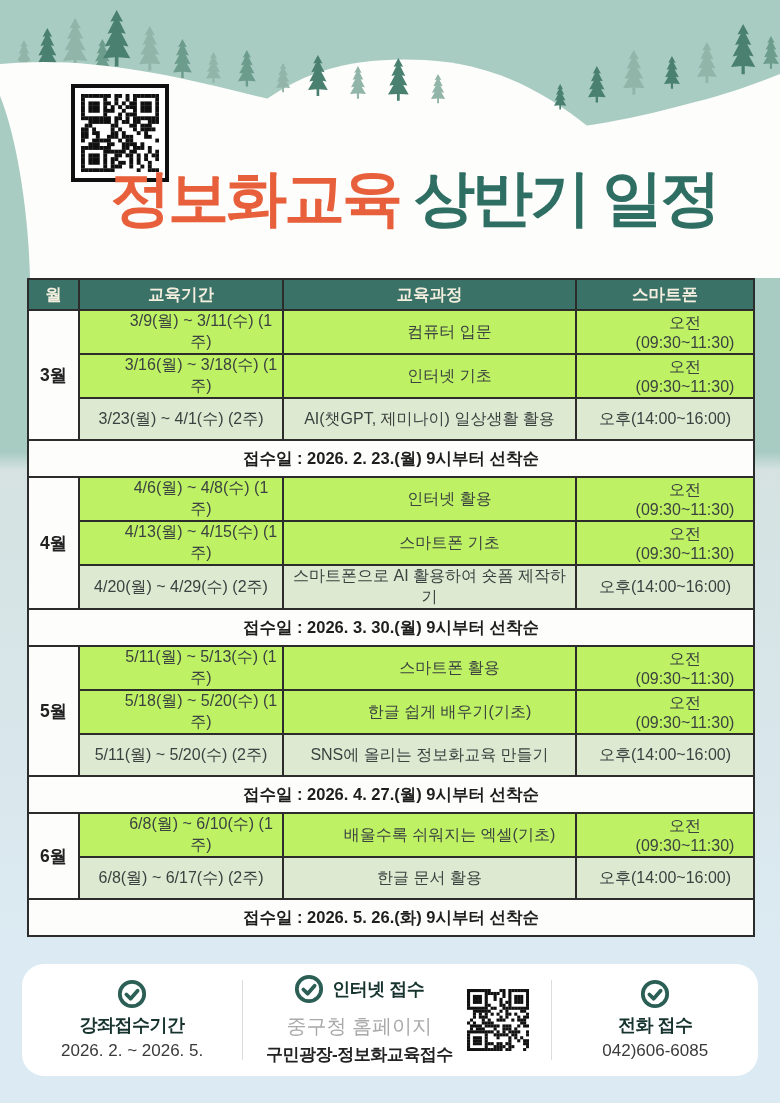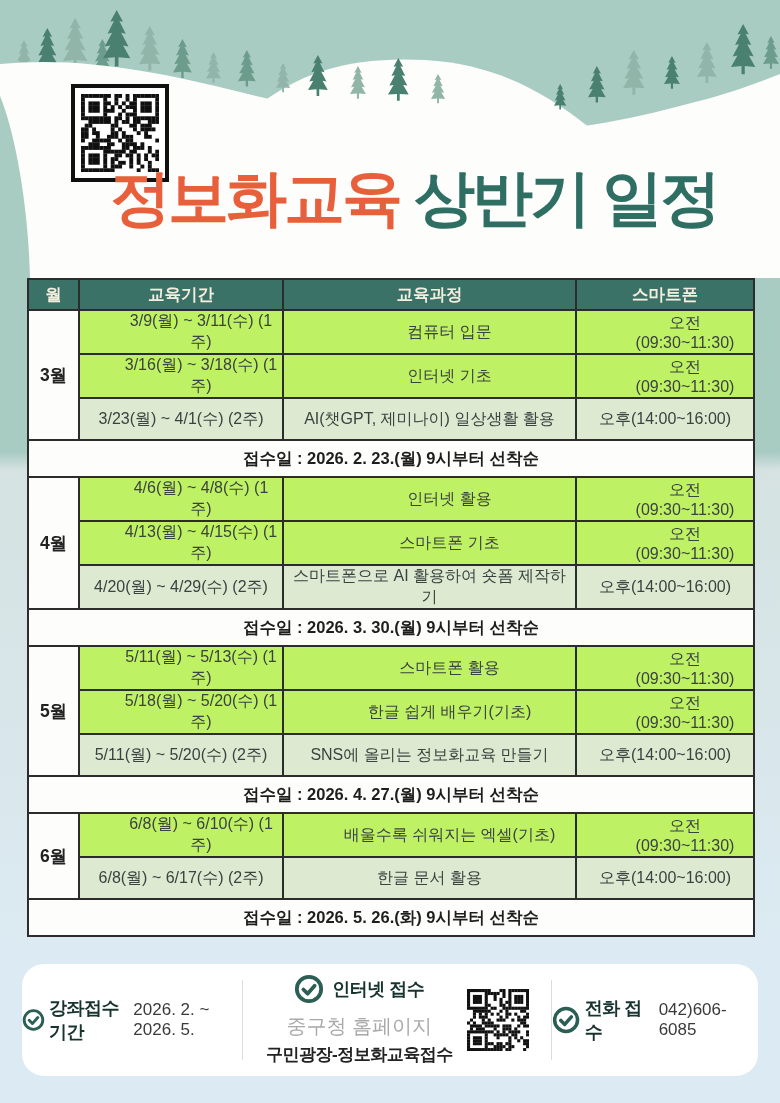--- a/index.html
+++ b/index.html
@@ -27,21 +27,21 @@
     padding:0 4px;overflow:hidden;}
   .sched th{background:#3b7268;color:#f3eedd;font-size:16.5px;font-weight:bold;height:29px;}
   .sched td{font-size:16px;color:#3c4240;height:40px;}
   td.month{background:#fdfdfc;font-size:17.5px;font-weight:bold;color:#222;}
   tr.cream td.data{background:#bef264;padding-left:44px;}
   tr.green td.data{background:#dee9d1;}
   td.register{background:#fdfdfc;font-weight:bold;font-size:16.5px;color:#1e1e1e;height:35px;}
   
   .footer-card{position:absolute;left:22px;top:964px;width:736px;height:112px;background:#ffffff;
     border-radius:22px;display:flex;align-items:stretch;}
-  .f-col{display:flex;flex-direction:row;align-items:center;justify-content:center;gap:4px;}
+  .f-col{display:flex;flex-direction:column;align-items:center;justify-content:center;gap:4px;}
   .f-col.one{width:30%;}
   .f-col.two{width:42%;flex-direction:row;gap:14px;}
   .f-col.three{width:28%;}
   .f-div{width:1px;background:#dcdcdc;margin:16px 0;}
   .check-icon{width:30px;height:30px;}
   .f-title{font-size:18px;font-weight:bold;color:#16332e;letter-spacing:-0.5px;}
   .f-value{font-size:17px;color:#3a3a3a;}
   .f-gray{font-size:20px;color:#a9a9a9;}
   .f-strong{font-size:17px;font-weight:bold;color:#222;letter-spacing:-0.5px;}
   .two-text{display:flex;flex-direction:column;align-items:center;gap:3px;}

